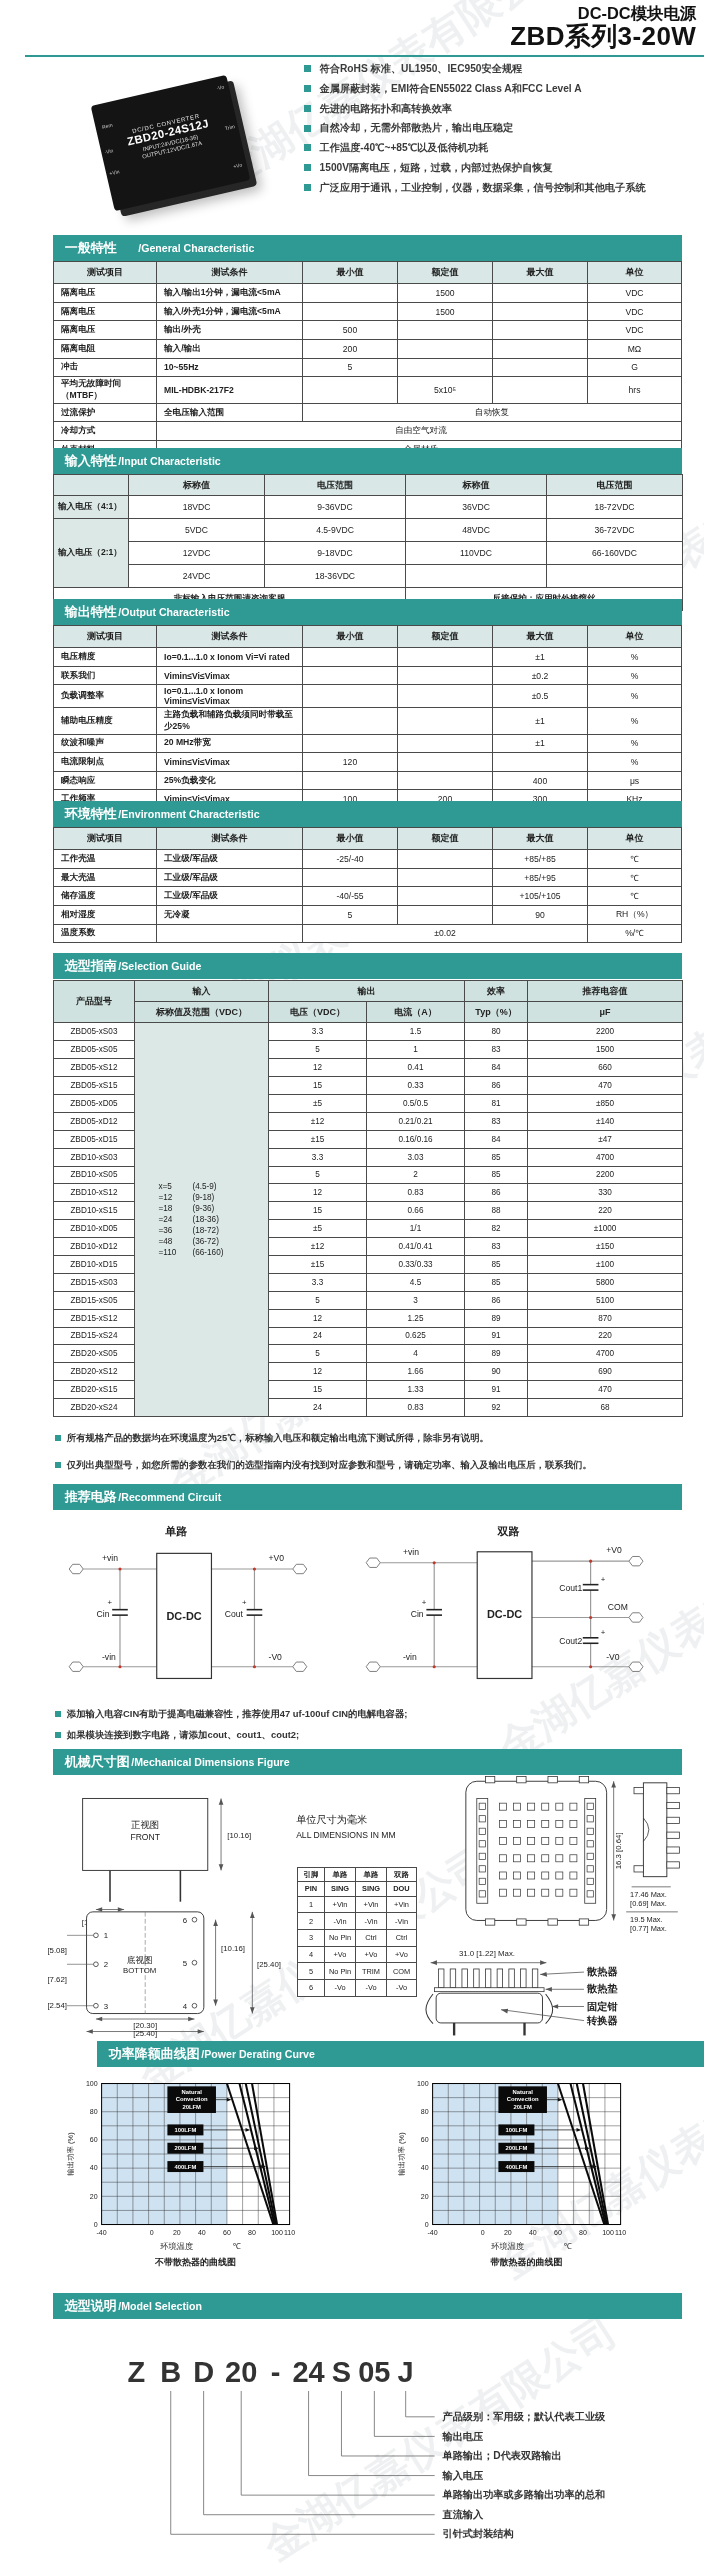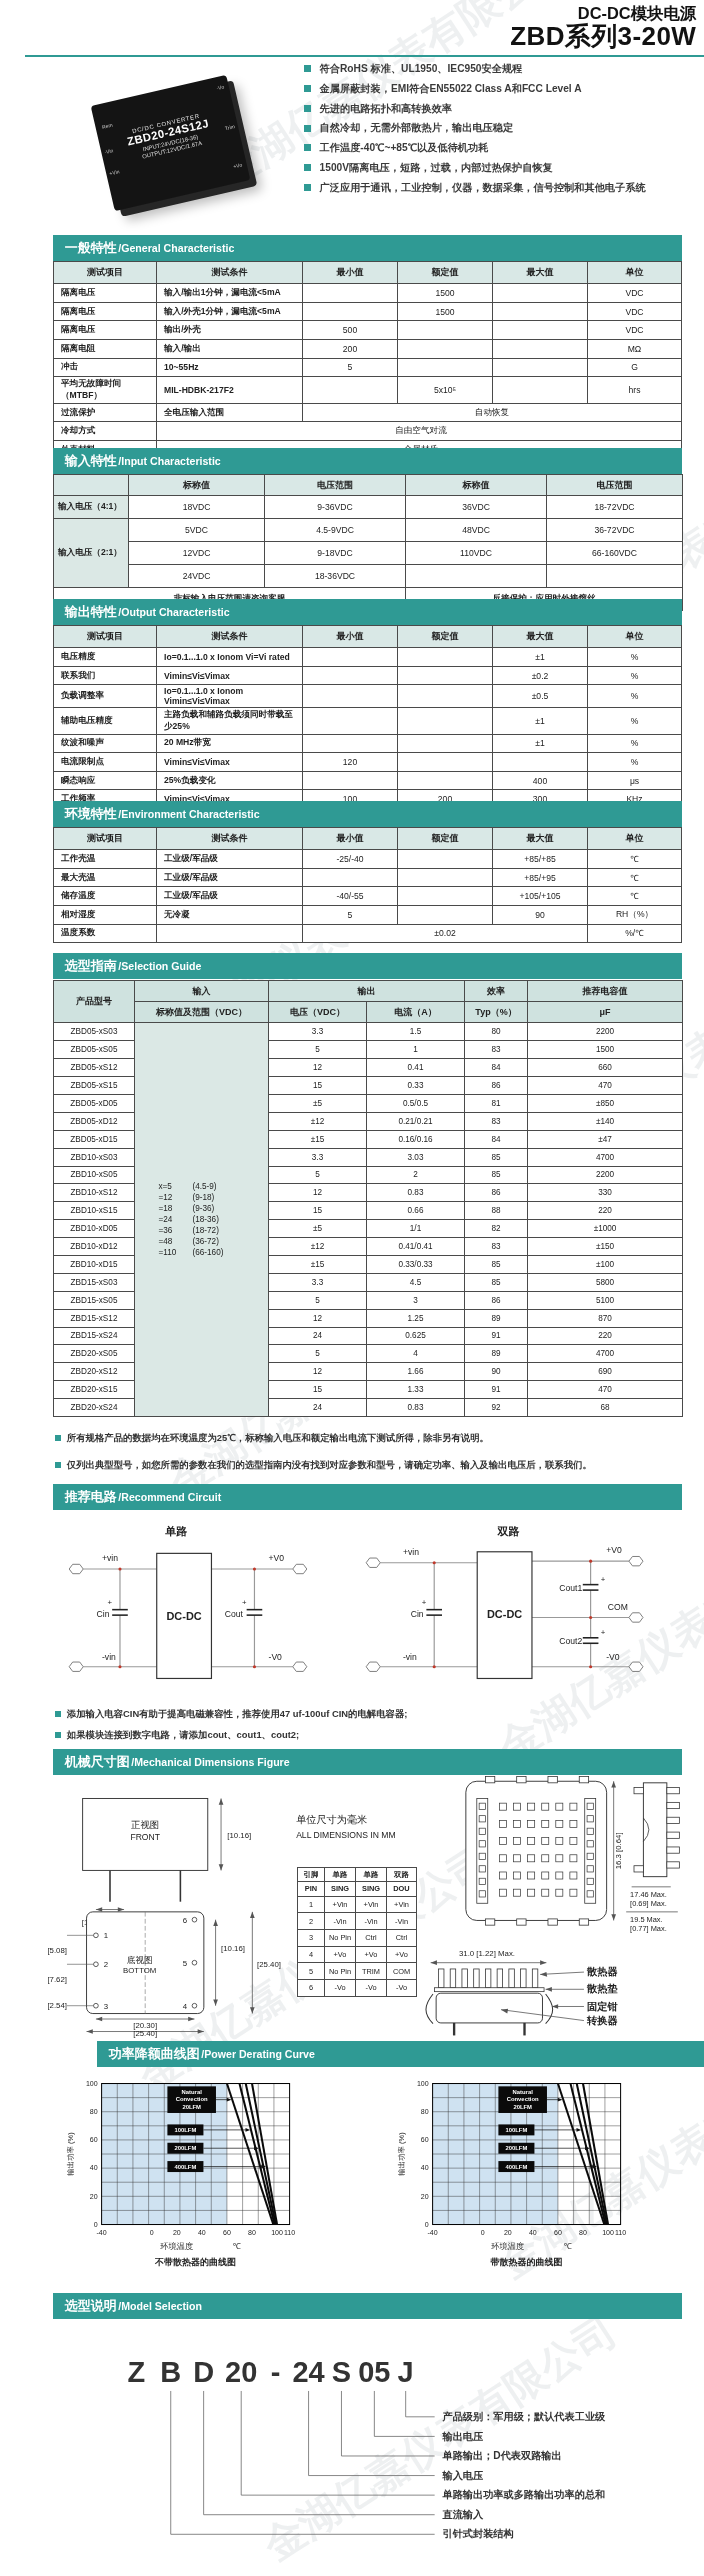--- a/index.html
+++ b/index.html
@@ -121,21 +121,21 @@
       <div class="feat-item">
         <span class="sq"></span>
         <span class="ft">1500V隔离电压，短路，过载，内部过热保护自恢复</span>
       </div>
       <div class="feat-item">
         <span class="sq"></span>
         <span class="ft">广泛应用于通讯，工业控制，仪器，数据采集，信号控制和其他电子系统</span>
       </div>
     </div>
 
-  <div class="secbar" style="top:235px;">
+  <div class="secbar" style="top:235px;gap:20px;">
     <span class="zh">一般特性</span>
     <span class="en">/General Characteristic</span>
   </div>
   <table class="spec cols6 t-g" style="top:261px;">
     <colgroup>
         <col style="width:103px">
         <col style="width:146px">
         <col style="width:95px">
         <col style="width:95px">
         <col style="width:95px">

